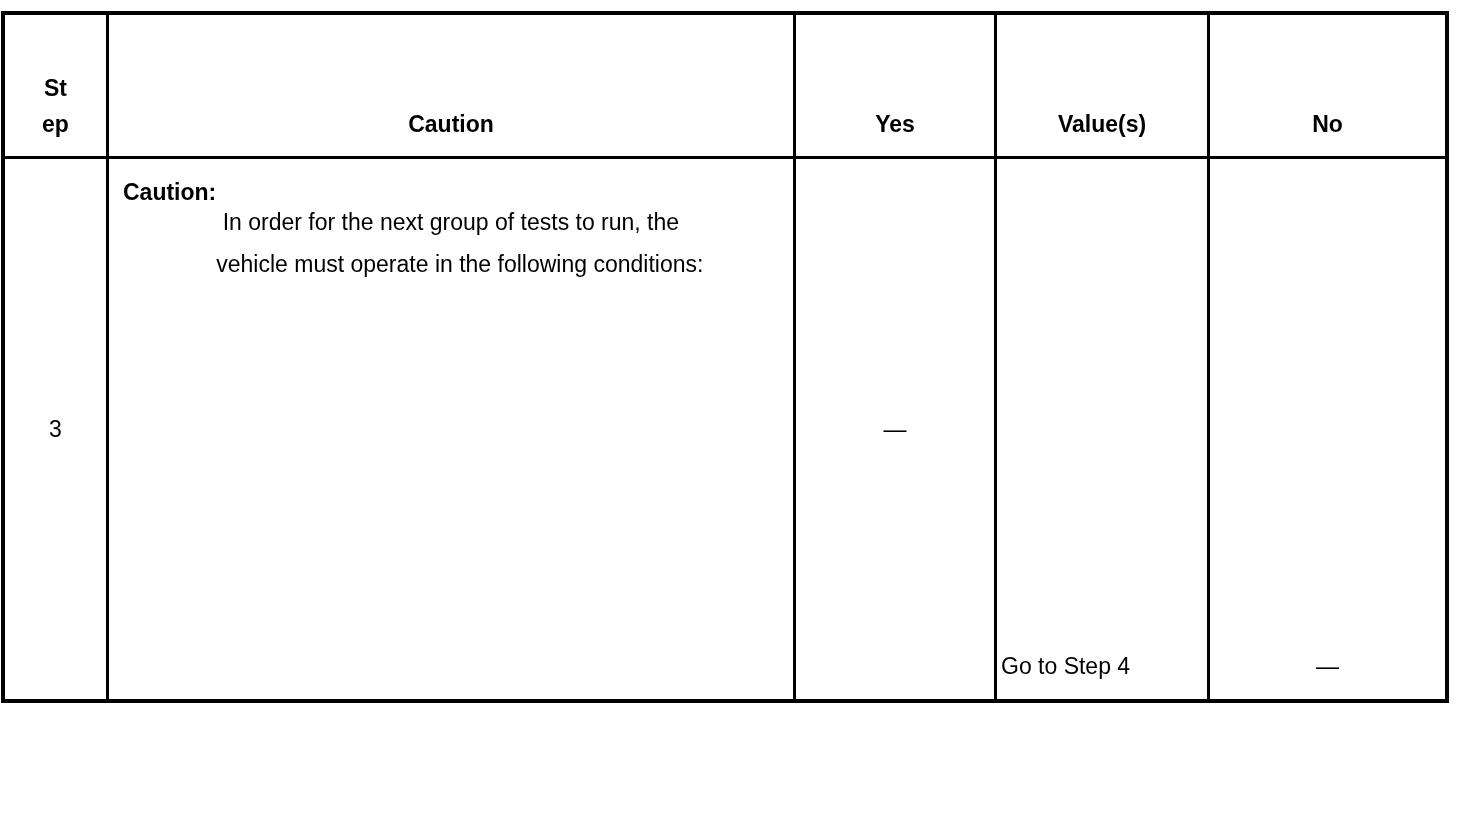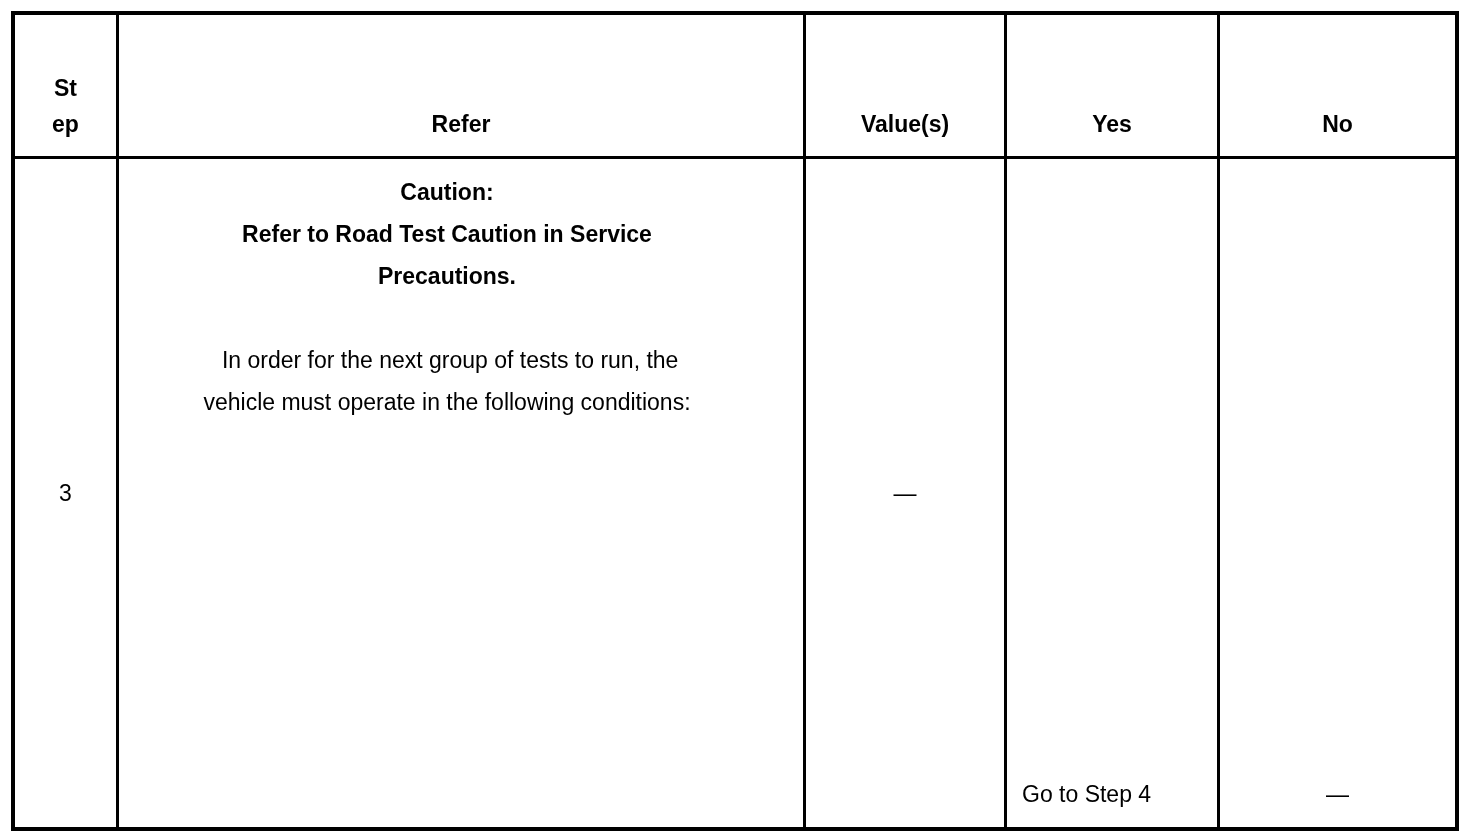--- a/index.html
+++ b/index.html
@@ -6,24 +6,24 @@
   html, body {
     background: #ffffff;
     width: 1472px;
     height: 840px;
     overflow: hidden;
     font-family: "Liberation Sans", sans-serif;
     color: #000000;
   }
   .doc-table {
     position: absolute;
-    left: 11px;
+    left: 1px;
     top: 11px;
     width: 1448px;
-    height: 820px;
+    height: 692px;
     border: 4px solid #000;
     display: grid;
     grid-template-columns: 104px 687px 201px 213px 1fr;
     grid-template-rows: 144px 1fr;
     background: #fff;
   }
   .cell {
     border-right: 3px solid #000;
     overflow: hidden;
   }
@@ -46,81 +46,78 @@
 
   
   .td { font-size: 23px; }
   .td-step {
     display: flex;
     align-items: center;
     justify-content: center;
   }
   .td-action {
     display: flex;
-    flex-direction: column;
+    flex-direction: row;
     line-height: 42px;
     padding: 12px 42px 14px 14px;
-    text-align: center;
   }
   .td-action .para { white-space: pre-wrap; }
   .para-caution-title,
   .para-caution-body { font-weight: bold; }
-  .para-intro { margin-top: 42px; }
+  .para-intro { margin-top: 30px; }
   .para-question { margin-top: auto; padding-top: 42px; }
 
   .td-values {
     display: flex;
     align-items: center;
     justify-content: center;
   }
   .td-yes {
     display: flex;
     align-items: flex-end;
     justify-content: flex-start;
-    padding: 0 0 18px 15px;
+    padding: 0 0 18px 4px;
     line-height: 30px;
   }
   .td-no {
     display: flex;
     align-items: flex-end;
     justify-content: center;
     padding-bottom: 18px;
     line-height: 30px;
   }
 </style>
 </head>
 <body>
 
 <div class="doc-table">
 
   <div class="cell th">
     <span>St
 ep</span>
   </div>
   <div class="cell th">
-    <span>Refer</span>
+    <span>Caution</span>
+  </div>
+  <div class="cell th">
+    <span>Yes</span>
   </div>
   <div class="cell th">
     <span>Value(s)</span>
-  </div>
-  <div class="cell th">
-    <span>Yes</span>
   </div>
   <div class="cell th last-col">
     <span>No</span>
   </div>
 
   <div class="cell td td-step">
     <span>3</span>
   </div>
 
   <div class="cell td td-action">
     <div class="para para-caution-title">Caution:</div>
-    <div class="para para-caution-body">Refer to Road Test Caution in Service
-Precautions.</div>
     <div class="para para-intro"> In order for the next group of tests to run, the
 vehicle must operate in the following conditions:</div>
   </div>
 
   <div class="cell td td-values">
     <span>—</span>
   </div>
 
   <div class="cell td td-yes">
     <span>Go to Step 4</span>

